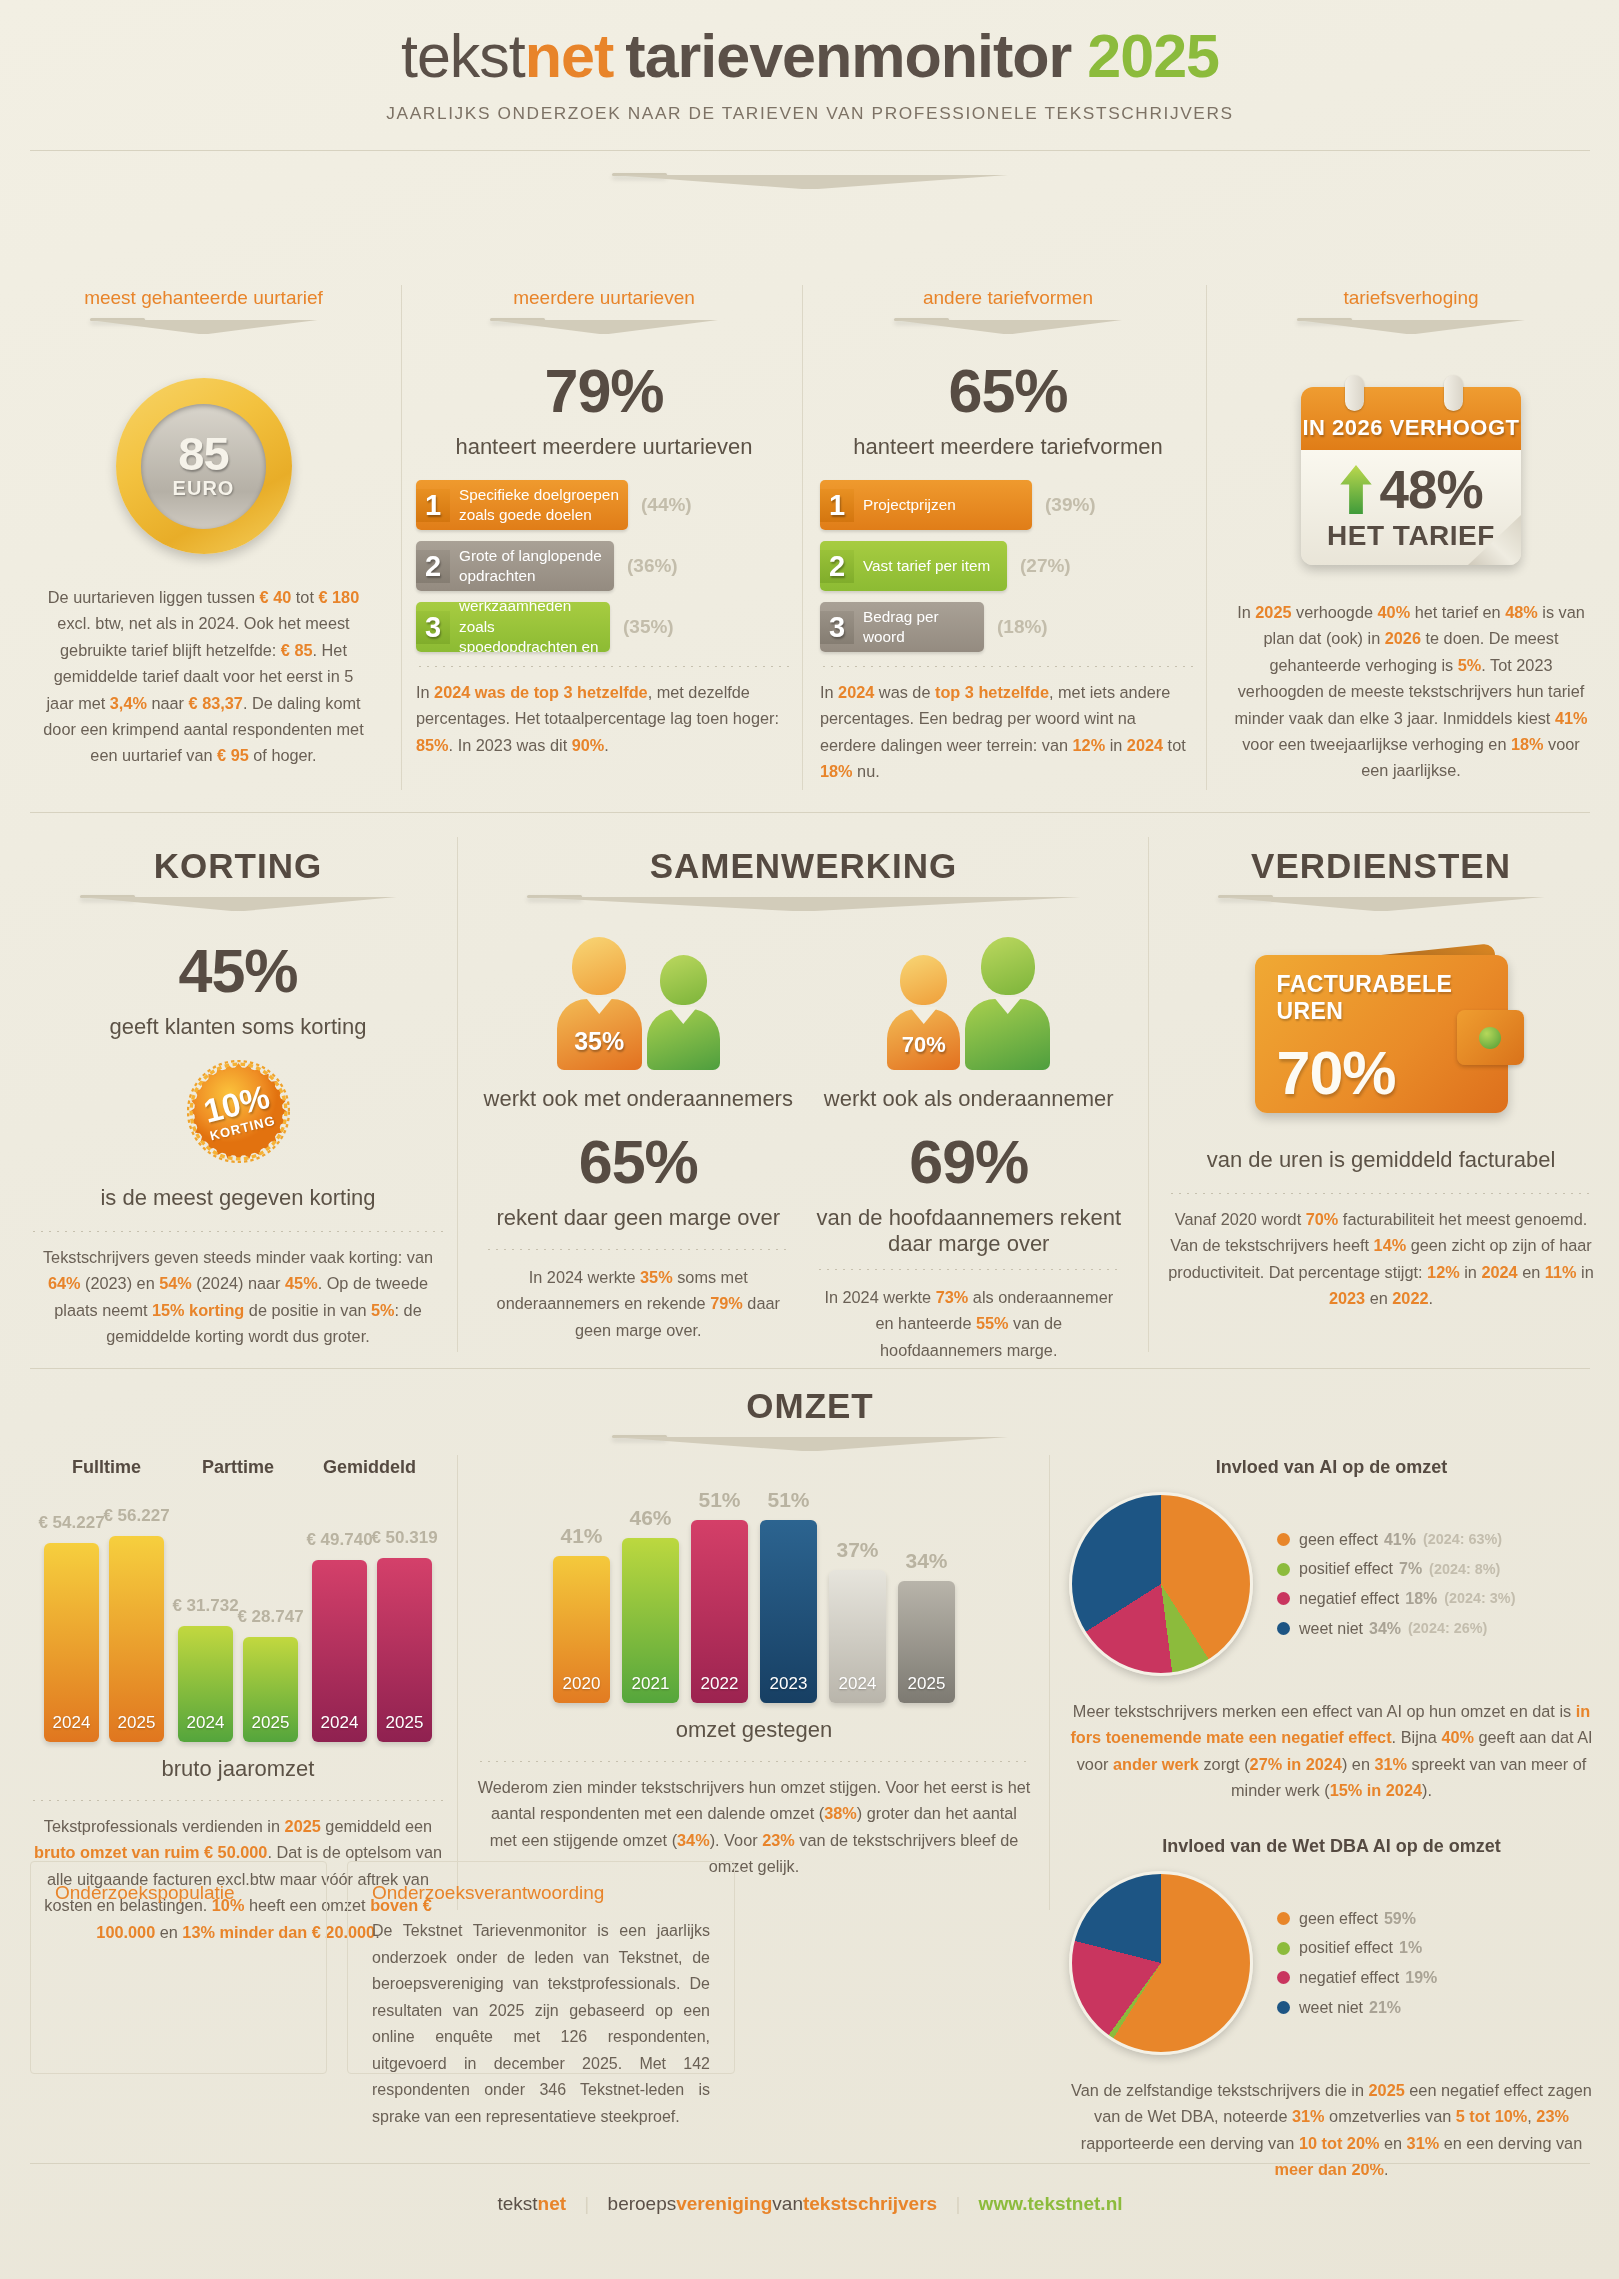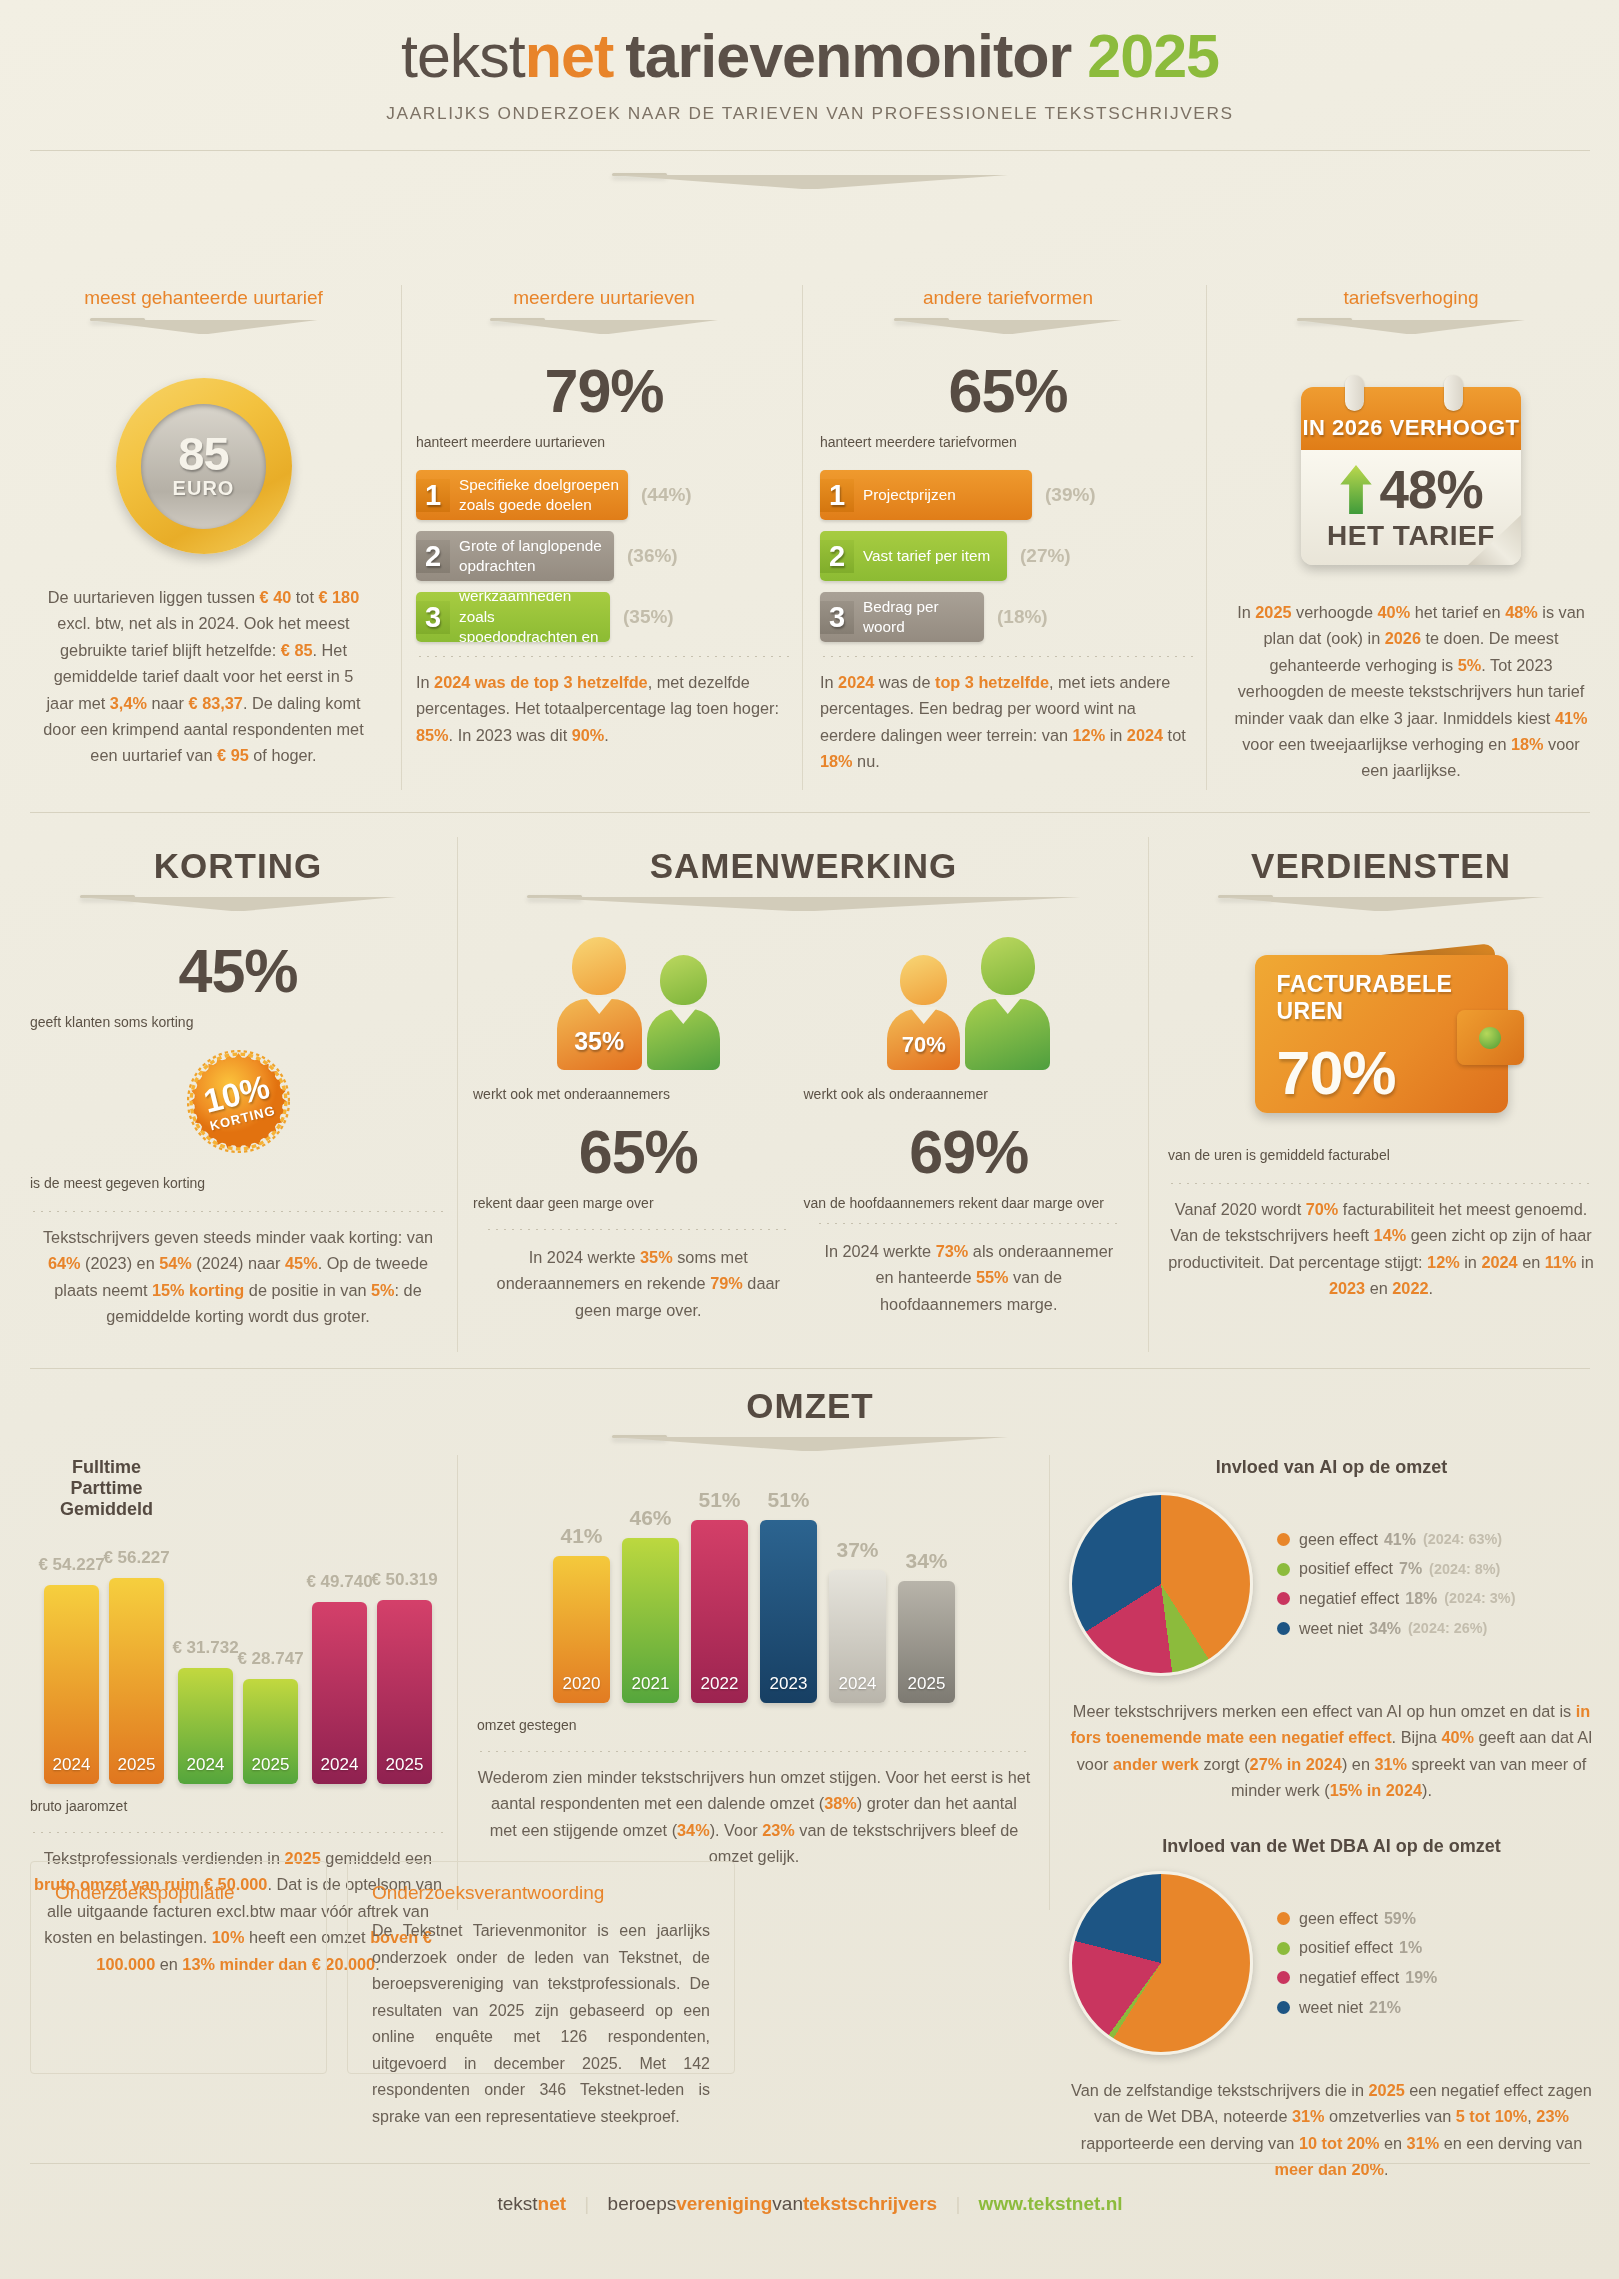--- a/index.html
+++ b/index.html
@@ -37,21 +37,21 @@
   .pennant.wide { width:396px; }
   .pennant.narrow { width:228px; }
   .col-title { text-align:center; color:#e8842a; font-size:19px; }
 
   .dots { height:1px; margin:14px 0 12px;
      background-image:radial-gradient(circle, #c6c0ae 1px, transparent 1.2px);
      background-size:8px 2px; background-repeat:repeat-x; }
 
   .bignum { font-family:"Liberation Sans", sans-serif; font-weight:bold;
      font-size:61px; color:#574c43; text-align:center; line-height:1; letter-spacing:-1px; }
-  .caption { text-align:left; font-size:14px; color:#5c5246; margin-top:12px; }
+  .caption { text-align:center; font-size:22px; color:#5c5246; margin-top:12px; }
   .body-txt { font-size:16.3px; line-height:1.62; color:#6a6055; text-align:center; }
   .body-txt b { color:#e8842a; }
 
   .vline { position:absolute; width:1px; background:#dcd7c6; }
   .hline { position:absolute; height:1px; background:#d7d2c0; }
 
   
   .rankrow { display:flex; align-items:center; margin-bottom:11px; }
   .rankbar { height:50px; border-radius:5px; display:flex; align-items:center;
      box-shadow:0 2px 3px rgba(0,0,0,.13); overflow:hidden; }
@@ -463,21 +463,21 @@
     <div class="pennant wide">
         <div class="bar"></div>
         <div class="tri"></div>
       </div>
   </div>
 
   <div class="vline" style="left:457px; top:1455px; height:455px;"></div>
   <div class="vline" style="left:1049px; top:1455px; height:455px;"></div>
 
   <div style="position:absolute; left:30px; top:1457px; width:416px;">
-    <div style="display:flex; justify-content:space-between; padding:0 14px;flex-direction:column;">
+    <div style="display:flex; justify-content:space-between; padding:0 14px;">
       <div class="bargrp-title" style="width:125px;">Fulltime</div>
       <div class="bargrp-title" style="width:125px;">Parttime</div>
       <div class="bargrp-title" style="width:125px;">Gemiddeld</div>
     </div>
     <div id="chart1" style="height:220px; margin-top:44px; display:flex; align-items:flex-end; justify-content:space-between; padding:0 14px;">
         <div class="bargroup" style="gap:10px">
           <div class="bar g-yel" style="height:199px">
             <div class="vl">€ 54.227</div>
             <div class="yr">2024</div>
           </div>

